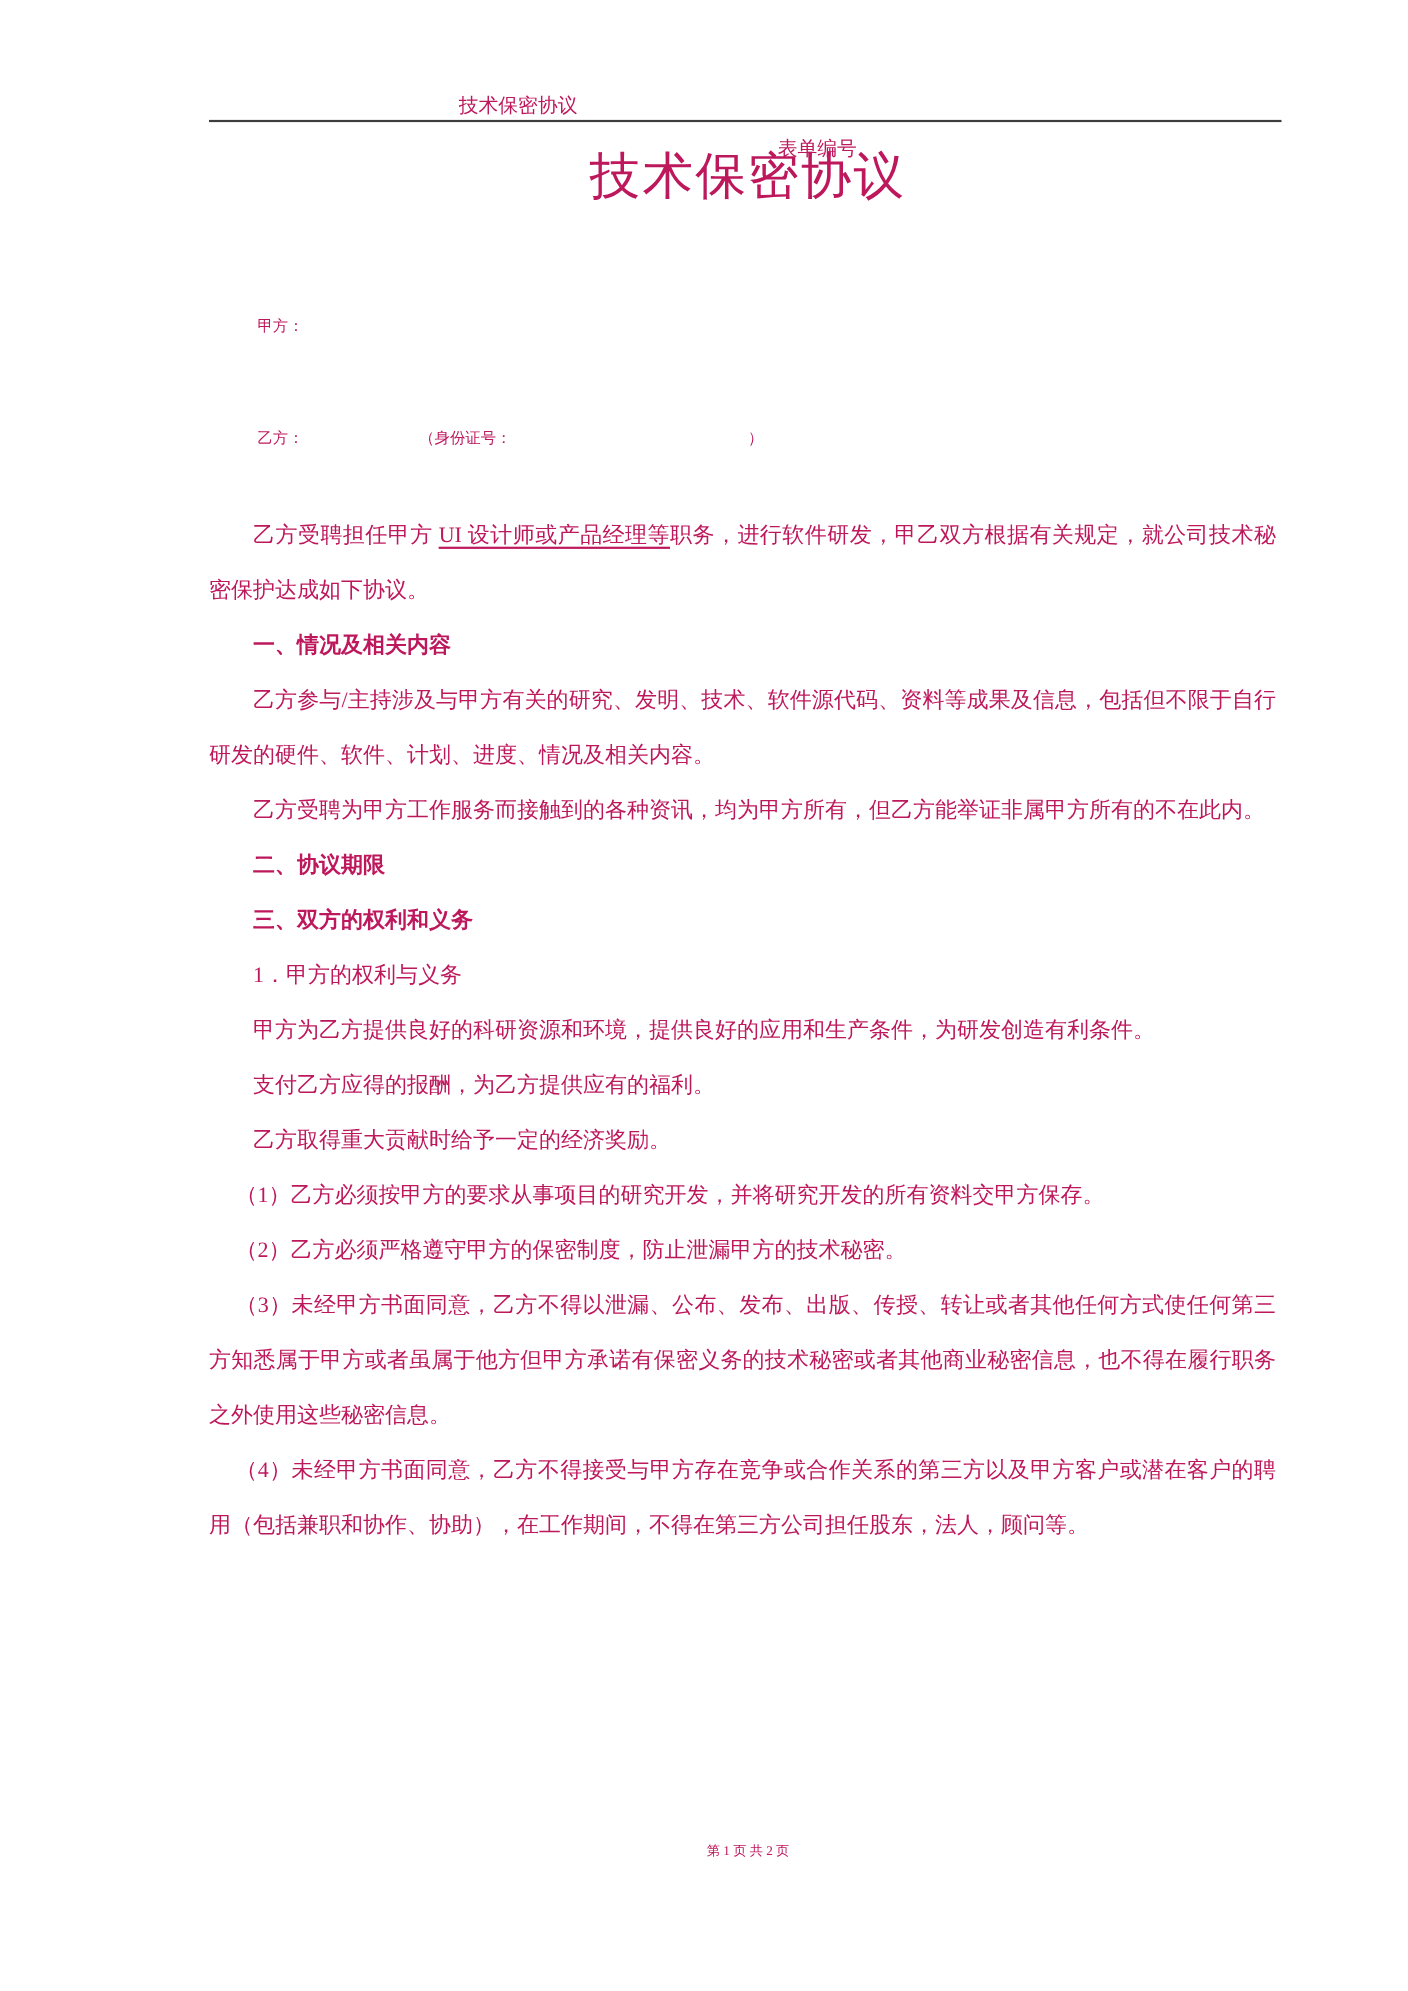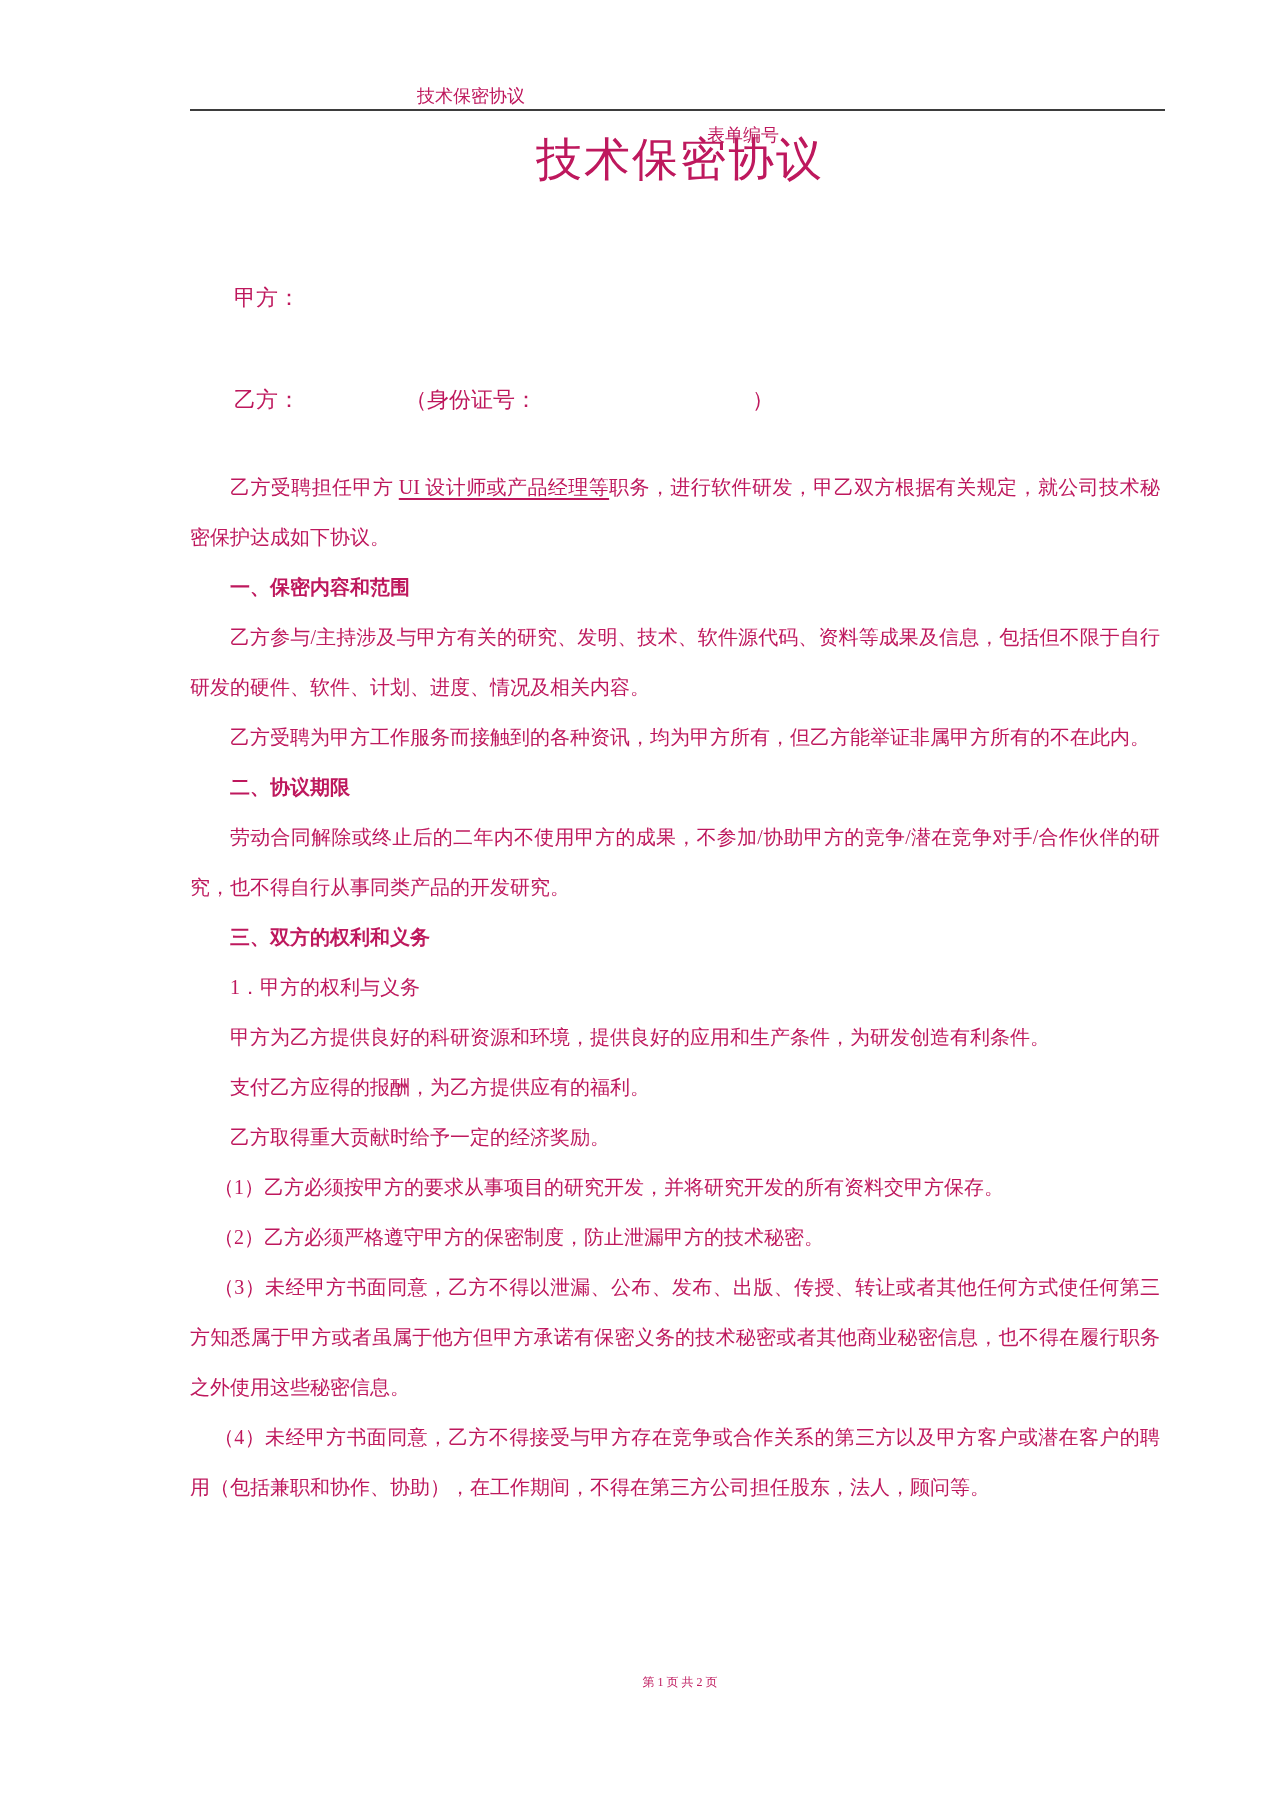--- a/index.html
+++ b/index.html
@@ -22,21 +22,21 @@
   
   .doc-title{
     position:absolute;left:190px;top:126px;width:980px;height:68px;
     margin:0;text-align:center;
     font-size:46px;line-height:68px;font-weight:400;
     letter-spacing:2px;
   }
   
   .party{
     position:absolute;left:190px;width:980px;
-    font-size:22px;line-height:50px;white-space:nowrap;
+    font-size:14px;line-height:50px;white-space:nowrap;
   }
   .party-a{top:273px;}
   .party-b{top:375px;}
   .party .ind{display:inline-block;width:44px;}
   .party .gap1{display:inline-block;width:105px;}
   .party .gap2{display:inline-block;width:215px;}
   
   .flow{
     position:absolute;left:190px;top:462px;width:970px;
     font-size:20px;line-height:50px;
@@ -70,26 +70,25 @@
   <h1 class="doc-title">技术保密协议</h1>
 
   <div class="party party-a"><span class="ind"></span><span>甲方：</span></div>
 
   <div class="party party-b"><span class="ind"></span><span>乙方：</span><span class="gap1"></span><span>（身份证号：</span><span class="gap2"></span><span>）</span></div>
 
   <div class="flow">
 
     <p class="para"><span>乙方受聘担任甲方 </span><span class="u">UI 设计师或产品经理等</span><span>职务，进行软件研发，甲乙双方根据有关规定，就公司技术秘密保护达成如下协议。</span></p>
 
-    <p class="sec-heading">一、保密内容和范围</p>
+    <p class="sec-heading">一、情况及相关内容</p>
     <p class="para">乙方参与/主持涉及与甲方有关的研究、发明、技术、软件源代码、资料等成果及信息，包括但不限于自行研发的硬件、软件、计划、进度、情况及相关内容。</p>
     <p class="para">乙方受聘为甲方工作服务而接触到的各种资讯，均为甲方所有，但乙方能举证非属甲方所有的不在此内。</p>
 
     <p class="sec-heading">二、协议期限</p>
-    <p class="para">劳动合同解除或终止后的二年内不使用甲方的成果，不参加/协助甲方的竞争/潜在竞争对手/合作伙伴的研究，也不得自行从事同类产品的开发研究。</p>
 
     <p class="sec-heading">三、双方的权利和义务</p>
 
     <p class="sub-heading">1．甲方的权利与义务</p>
     <p class="para">甲方为乙方提供良好的科研资源和环境，提供良好的应用和生产条件，为研发创造有利条件。</p>
     <p class="para">支付乙方应得的报酬，为乙方提供应有的福利。</p>
     <p class="para">乙方取得重大贡献时给予一定的经济奖励。</p>
 
     <p class="item">（1）乙方必须按甲方的要求从事项目的研究开发，并将研究开发的所有资料交甲方保存。</p>
     <p class="item">（2）乙方必须严格遵守甲方的保密制度，防止泄漏甲方的技术秘密。</p>

